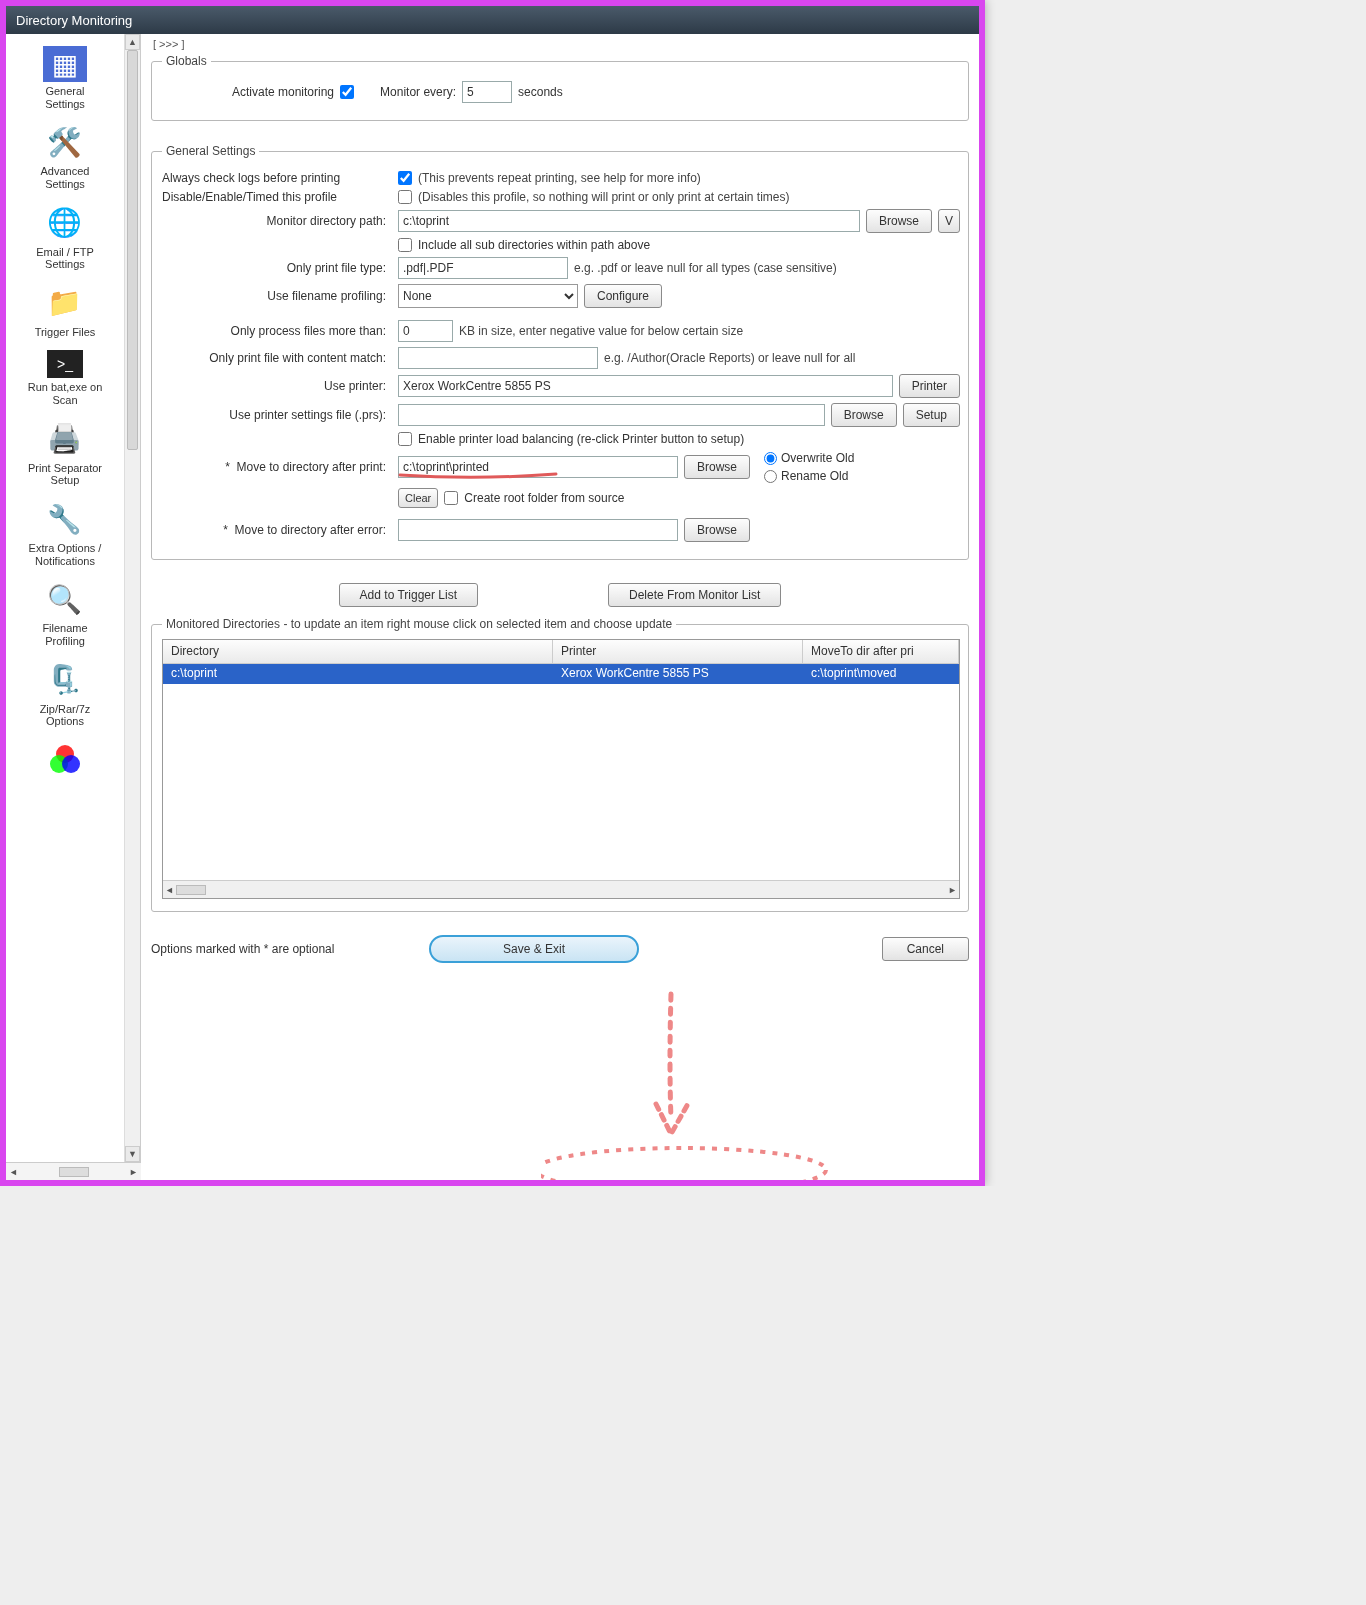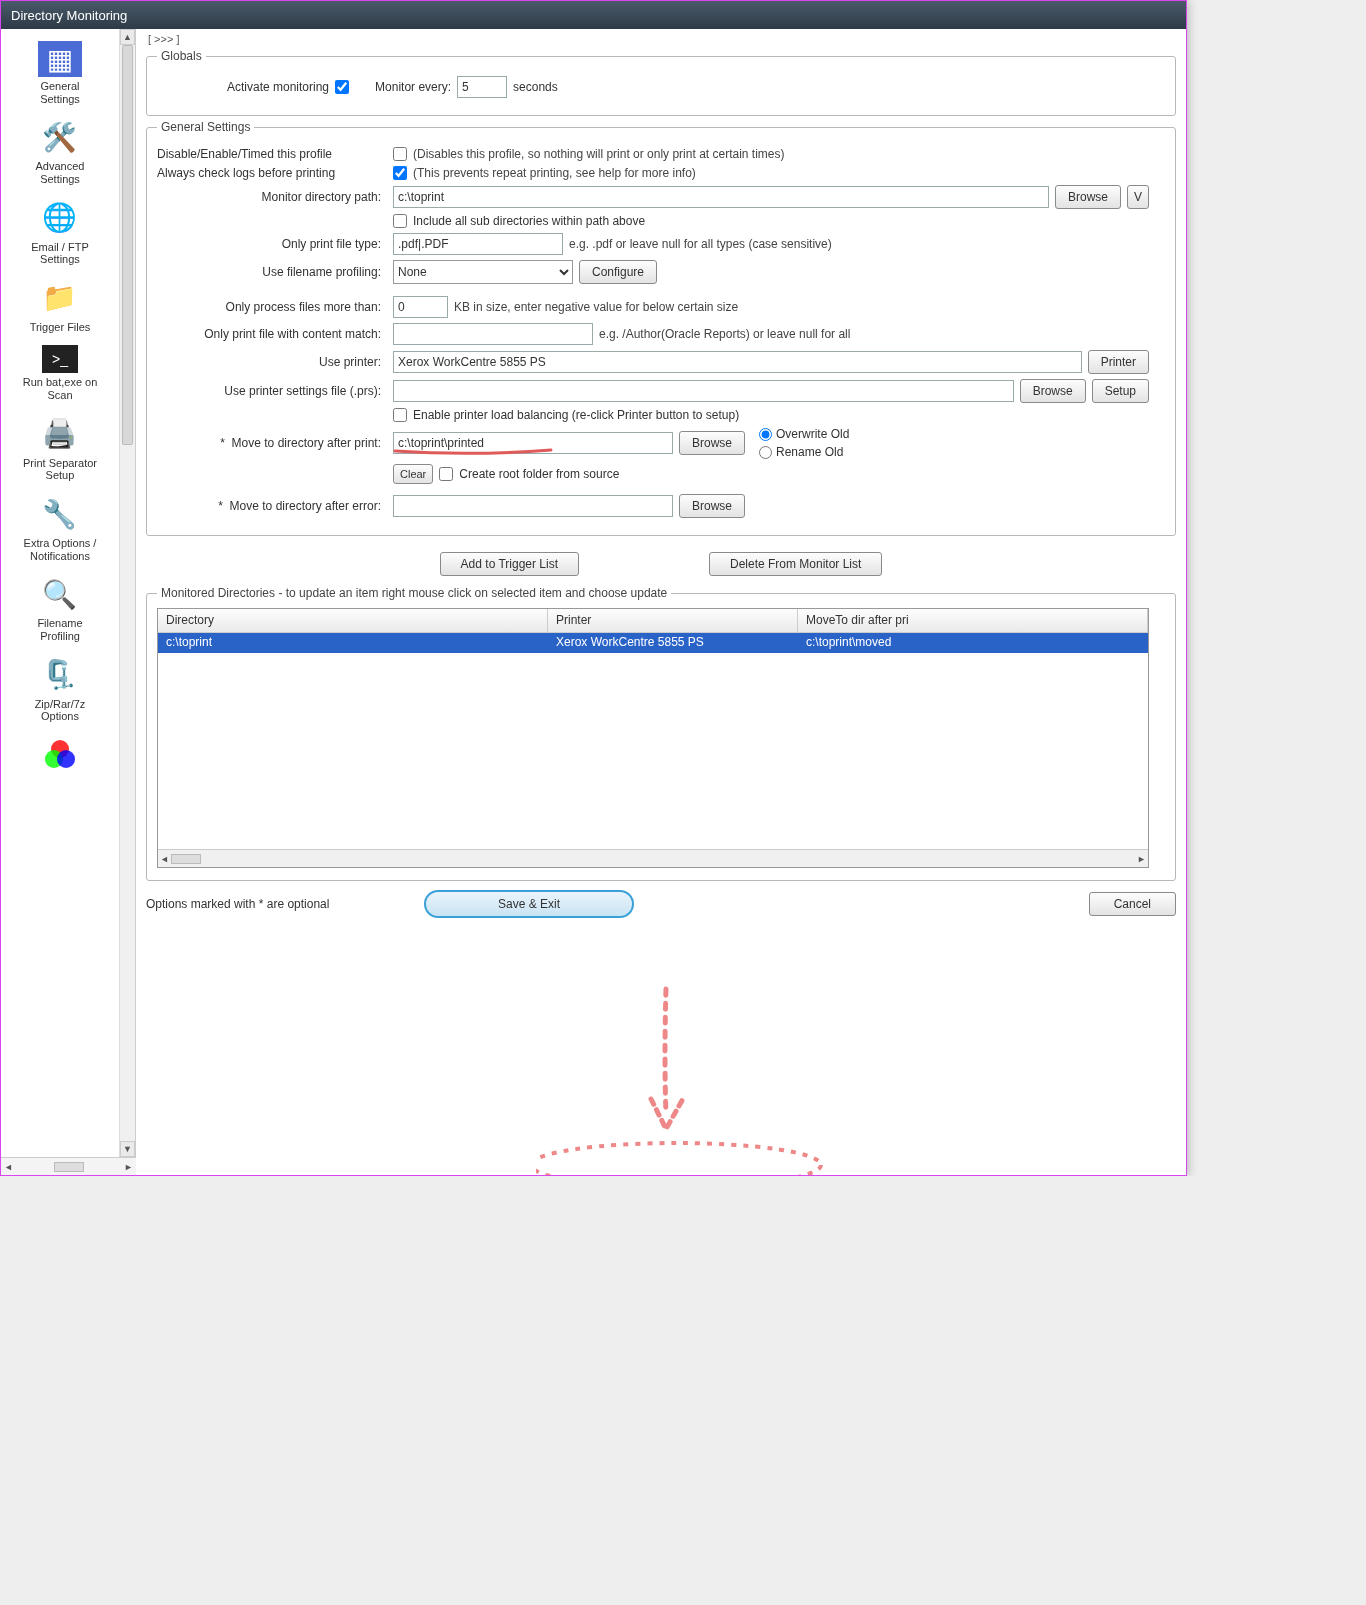--- a/index.html
+++ b/index.html
@@ -1,38 +1,38 @@
 <!DOCTYPE html>
 <html><head>
 <meta charset="utf-8">
 <style>
 *{box-sizing:border-box;margin:0;padding:0;font-family:Tahoma,Segoe UI,sans-serif;font-size:12px;color:#333}
 body{background:#eee}
-.window{width:1187px;background:#b91c1c;border:1px solid #d946ef;box-shadow:0 0 10px rgba(0,0,0,.3)}
+.window{width:985px;background:#b91c1c;border:6px solid #d946ef;box-shadow:0 0 10px rgba(0,0,0,.3)}
 .titlebar{height:28px;background:linear-gradient(#4a5a6a,#2d3a47);display:flex;align-items:center;padding:0 10px}
 .titlebar span{color:#fff;font-size:13px}
 .menubar{height:24px;background:#f4f4f4;border-bottom:1px solid #ccc;display:flex;align-items:center;padding:0 8px;gap:14px}
 .menubar span{cursor:default}
 .menubar .ul{text-decoration:underline}
 .body{display:flex;height:1146px;background:#fff}
 .sidebar-wrap{width:135px;border-right:1px solid #ccc;display:flex}
 .sidebar{flex:1;overflow-y:auto;padding:6px 0;text-align:center}
 .sb-item{display:flex;flex-direction:column;align-items:center;gap:3px;padding:6px 2px;cursor:pointer}
 .sb-item .ic{width:40px;height:40px;display:flex;align-items:center;justify-content:center;font-size:28px}
 .sb-item .lbl{font-size:11px;line-height:1.15;text-align:center;max-width:100px;white-space:pre-line}
 .vscroll{width:16px;background:#f0f0f0;border-left:1px solid #ddd;position:relative}
 .vscroll .up,.vscroll .dn{height:16px;display:flex;align-items:center;justify-content:center;font-size:9px;color:#555;background:#eaeaea;border:1px solid #ccc}
 .vscroll .dn{position:absolute;bottom:0;left:0;right:0}
 .vscroll .thumb{position:absolute;top:16px;left:2px;right:2px;height:400px;background:#d8d8d8;border:1px solid #bbb;border-radius:2px}
 .sb-bottom{height:18px;border-top:1px solid #ccc;background:#f4f4f4;display:flex;align-items:center;justify-content:space-between;padding:0 3px}
 .sb-bottom span{font-size:9px;color:#555;cursor:pointer}
 .sb-bottom .tr{width:30px;height:10px;background:#ddd;border:1px solid #bbb}
 .main{flex:1;padding:4px 10px 10px 10px;overflow:hidden;position:relative}
 .crumb{color:#555;font-size:11px;margin:0 0 4px 2px}
-fieldset{border:1px solid #b8b8b8;border-radius:3px;padding:8px 26px 12px 10px;margin-bottom:4px}
+fieldset{border:1px solid #b8b8b8;border-radius:3px;padding:8px 8px 12px 10px;margin-bottom:23px}
 legend{padding:0 4px;color:#444;font-size:12px}
 .row{display:flex;align-items:center;margin:5px 0;gap:6px}
 .lbl-r{width:230px;text-align:right;padding-right:6px}
 input[type=text]{border:1px solid #9aa;background:#fff;height:22px;padding:0 4px;font-size:12px}
 input[type=checkbox]{width:14px;height:14px}
 .btn{background:linear-gradient(#fdfdfd,#e3e3e3);border:1px solid #8a8a8a;border-radius:3px;height:24px;padding:0 12px;font-size:12px;cursor:pointer;white-space:nowrap}
 .btn-sm{height:20px;padding:0 6px;font-size:11px}
 select{height:24px;border:1px solid #999;background:#fff}
 .hint{color:#444}
 .asterisk{width:12px;text-align:center}
@@ -154,28 +154,28 @@
           <span>Monitor every:</span>
           <input type="text" style="width: 50px;" value="5">
           <span>seconds</span>
         </div>
       </fieldset>
 
       <fieldset>
         <legend>General Settings</legend>
 
         <div class="row">
-          <span style="width:230px;text-align:left">Disable/Enable/Timed this profile</span>
-          <input type="checkbox" style="">
-          <span class="hint">(Disables this profile, so nothing will print or only print at certain times)</span>
-        </div>
-        <div class="row">
           <span style="width:230px;text-align:left">Always check logs before printing</span>
           <input type="checkbox" checked="" style="">
           <span class="hint">(This prevents repeat printing, see help for more info)</span>
+        </div>
+        <div class="row">
+          <span style="width:230px;text-align:left">Disable/Enable/Timed this profile</span>
+          <input type="checkbox" style="">
+          <span class="hint">(Disables this profile, so nothing will print or only print at certain times)</span>
         </div>
         <div class="row">
           <span class="lbl-r">Monitor directory path:</span>
           <input type="text" style="flex: 1 1 0%;" value="c:\toprint">
           <button class="btn">Browse</button>
           <button class="btn" style="padding:0 6px">V</button>
         </div>
         <div class="row">
           <span class="lbl-r"></span>
           <input type="checkbox" style="">

